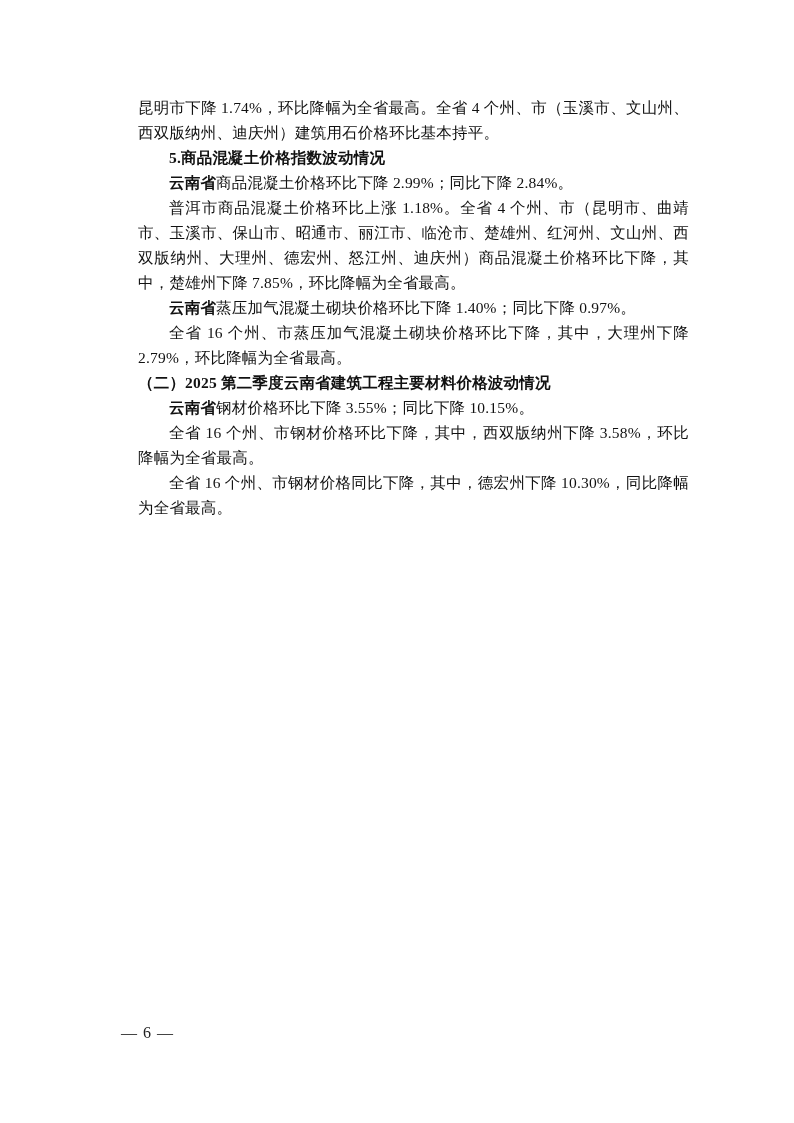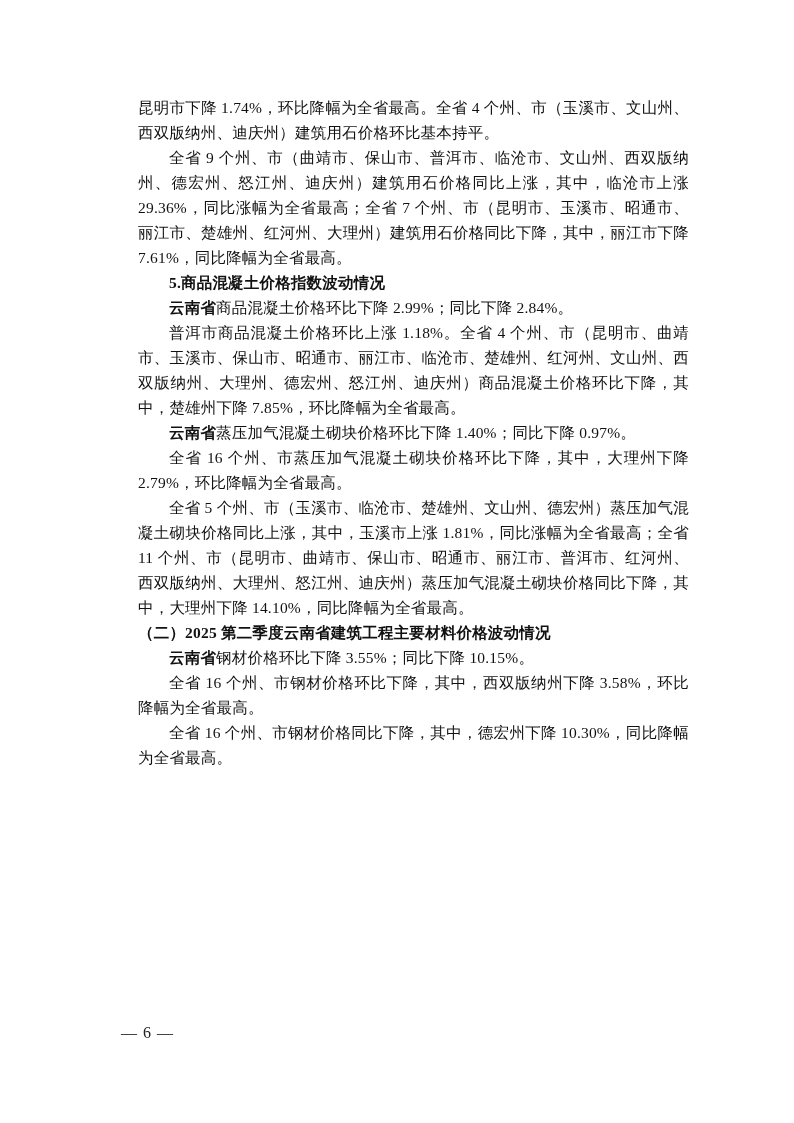--- a/index.html
+++ b/index.html
@@ -50,26 +50,24 @@
     letter-spacing: 1px;
     color: #222222;
   }
 </style>
 </head>
 <body>
 
 <div class="page">
   <div class="content" id="doc-body">
       <p class="para">昆明市下降 1.74%，环比降幅为全省最高。全省 4 个州、市（玉溪市、文山州、西双版纳州、迪庆州）建筑用石价格环比基本持平。</p>
-      <p class="para indent">全省 9 个州、市（曲靖市、保山市、普洱市、临沧市、文山州、西双版纳州、德宏州、怒江州、迪庆州）建筑用石价格同比上涨，其中，临沧市上涨 29.36%，同比涨幅为全省最高；全省 7 个州、市（昆明市、玉溪市、昭通市、丽江市、楚雄州、红河州、大理州）建筑用石价格同比下降，其中，丽江市下降 7.61%，同比降幅为全省最高。</p>
       <p class="heading2 gap">5.商品混凝土价格指数波动情况</p>
       <p class="para indent"><span class="lead">云南省</span>商品混凝土价格环比下降 2.99%；同比下降 2.84%。</p>
       <p class="para indent">普洱市商品混凝土价格环比上涨 1.18%。全省 4 个州、市（昆明市、曲靖市、玉溪市、保山市、昭通市、丽江市、临沧市、楚雄州、红河州、文山州、西双版纳州、大理州、德宏州、怒江州、迪庆州）商品混凝土价格环比下降，其中，楚雄州下降 7.85%，环比降幅为全省最高。</p>
       <p class="para indent"><span class="lead">云南省</span>蒸压加气混凝土砌块价格环比下降 1.40%；同比下降 0.97%。</p>
       <p class="para indent">全省 16 个州、市蒸压加气混凝土砌块价格环比下降，其中，大理州下降 2.79%，环比降幅为全省最高。</p>
-      <p class="para indent">全省 5 个州、市（玉溪市、临沧市、楚雄州、文山州、德宏州）蒸压加气混凝土砌块价格同比上涨，其中，玉溪市上涨 1.81%，同比涨幅为全省最高；全省 11 个州、市（昆明市、曲靖市、保山市、昭通市、丽江市、普洱市、红河州、西双版纳州、大理州、怒江州、迪庆州）蒸压加气混凝土砌块价格同比下降，其中，大理州下降 14.10%，同比降幅为全省最高。</p>
       <p class="heading1 gap">（二）2025 第二季度云南省建筑工程主要材料价格波动情况</p>
       <p class="para indent"><span class="lead">云南省</span>钢材价格环比下降 3.55%；同比下降 10.15%。</p>
       <p class="para indent">全省 16 个州、市钢材价格环比下降，其中，西双版纳州下降 3.58%，环比降幅为全省最高。</p>
       <p class="para indent">全省 16 个州、市钢材价格同比下降，其中，德宏州下降 10.30%，同比降幅为全省最高。</p>
     </div>
   <div class="footer">— 6 —</div>
 </div>
 
 </body></html>

